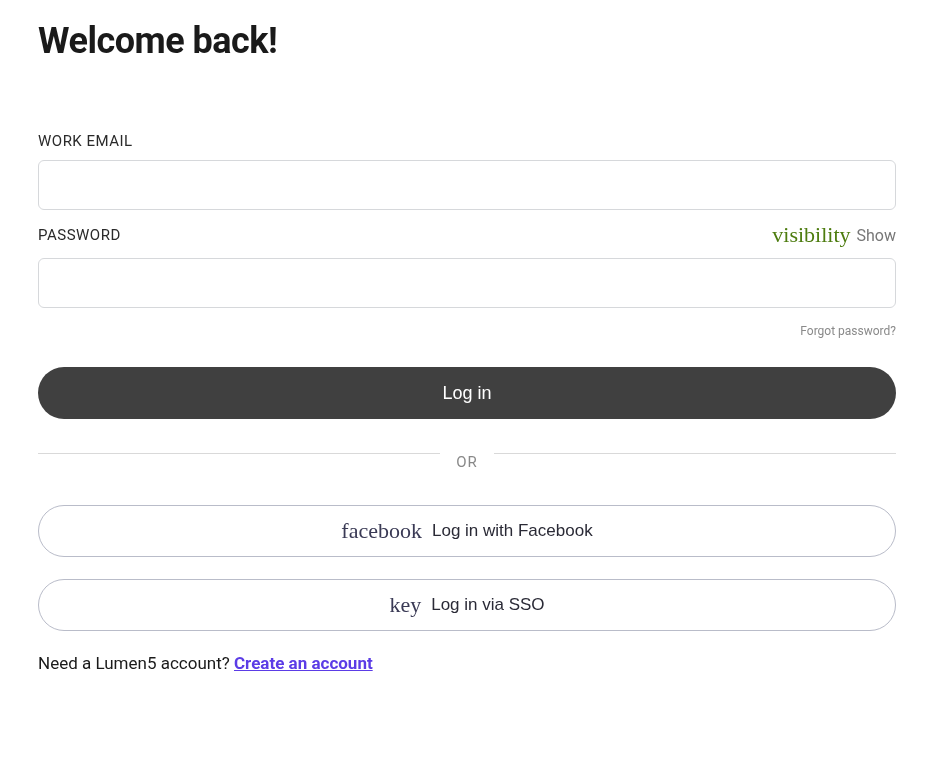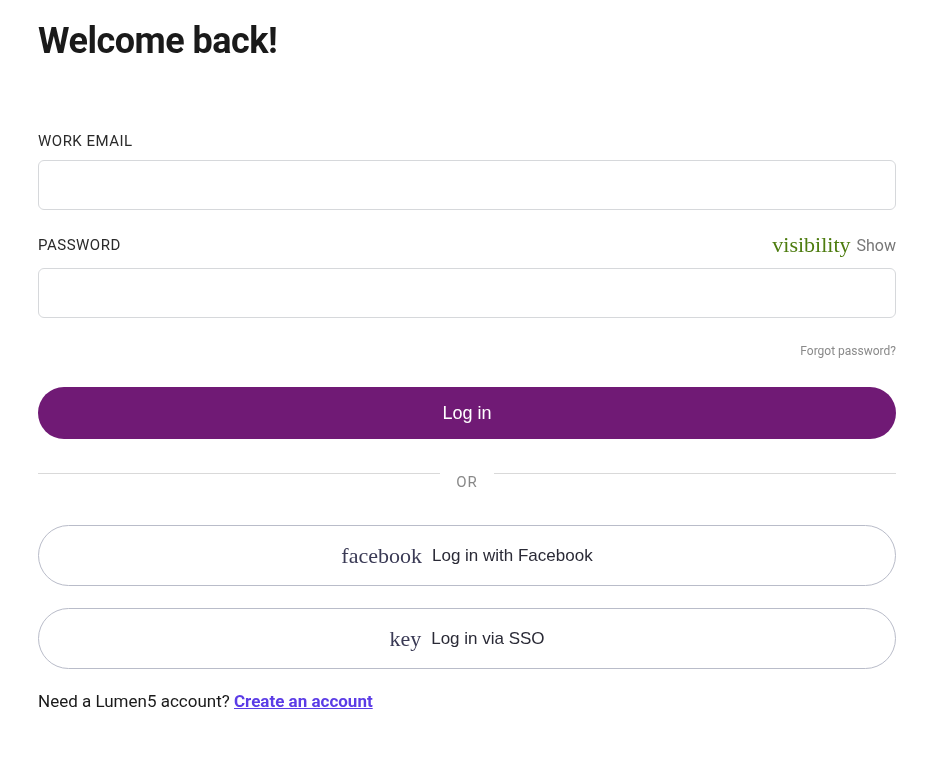--- a/index.html
+++ b/index.html
@@ -16,21 +16,21 @@
       padding: 20px 38px;
     }
     .title {
       font-size: 36px;
       font-weight: 700;
       color: #1a1a1a;
       margin-bottom: 70px;
       letter-spacing: -0.5px;
     }
     .field-group {
-      margin-bottom: 22px;
+      margin-bottom: 12px;
     }
     .label-row {
       display: flex;
       justify-content: space-between;
       align-items: center;
       margin-bottom: 10px;
     }
     .field-label {
       font-size: 15px;
       letter-spacing: 0.5px;
@@ -70,21 +70,21 @@
     }
     .forgot-link {
       color: #8a8a8a;
       font-size: 12px;
       text-decoration: none;
       cursor: pointer;
     }
     .primary-btn {
       width: 100%;
       height: 52px;
-      background: #701a75;
+      background: #404040;
       color: #ffffff;
       border: none;
       border-radius: 999px;
       font-size: 18px;
       font-weight: 500;
       cursor: pointer;
     }
     .divider {
       display: flex;
       align-items: flex-start;
@@ -97,21 +97,21 @@
       background: #d9d9d9;
     }
     .divider .or-text {
       padding: 0 16px;
       font-size: 15px;
       letter-spacing: 1px;
       color: #888;
     }
     .outline-btn {
       width: 100%;
-      height: 61px;
+      height: 52px;
       background: #ffffff;
       color: #2a2a36;
       border: 1px solid #b9bcc9;
       border-radius: 999px;
       font-size: 17px;
       font-weight: 400;
       cursor: pointer;
       display: flex;
       align-items: center;
       justify-content: center;

